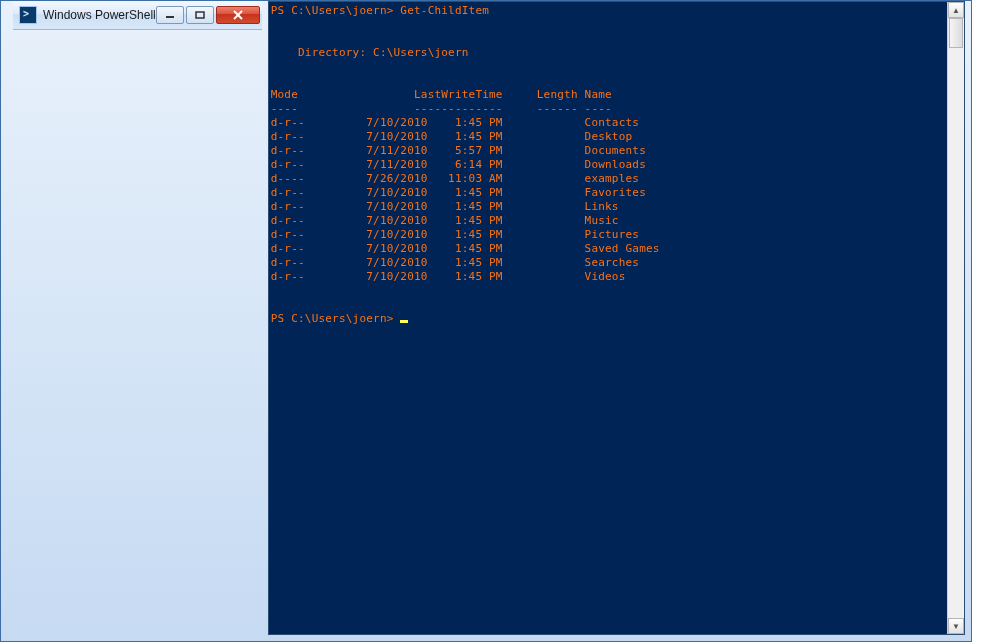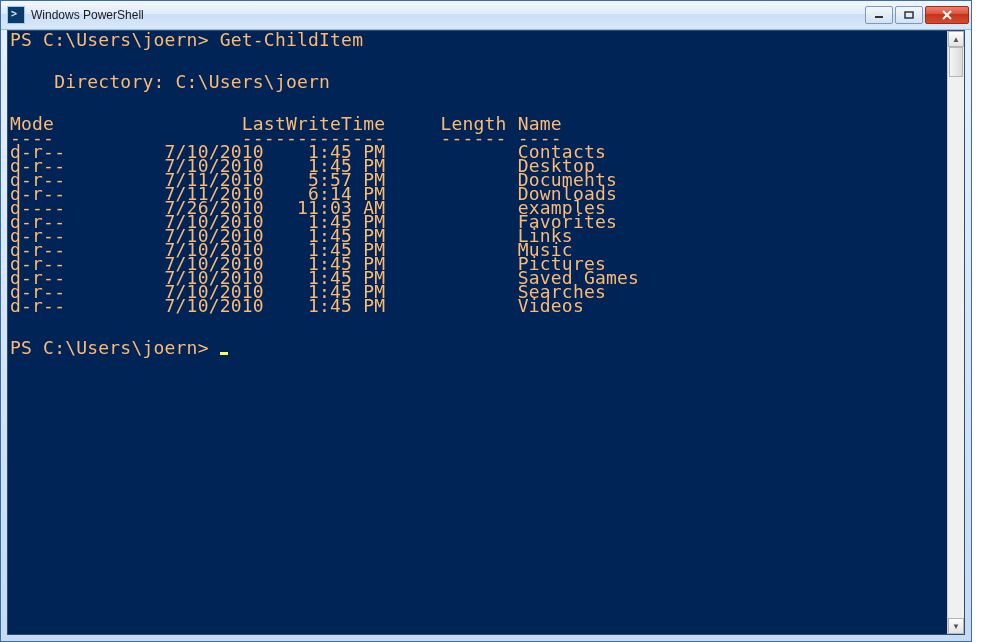--- a/index.html
+++ b/index.html
@@ -11,21 +11,22 @@
     background: #ffffff;
     overflow: hidden;
   }
   .window {
     width: 972px;
     height: 642px;
     box-sizing: border-box;
     border: 1px solid #3b6ea5;
     background: linear-gradient(to bottom, #e8f1fb 0%, #d7e6f7 50%, #c6daf2 100%);
     display: flex;
-    flex-direction: column;
+    flex-direction: row;
+    padding-left: 12px;
   }
   .titlebar {
     height: 28px;
     display: flex;
     align-items: center;
     padding: 0 2px 0 6px;
     background: linear-gradient(to bottom, #f3f8fe 0%, #dfeafb 45%, #cadff5 46%, #d8e8f9 100%);
     border-bottom: 1px solid #99b9dd;
   }
   .titlebar .app-icon {
@@ -83,23 +84,23 @@
     min-height: 0;
   }
   .console-wrap {
     flex: 1;
     display: flex;
     min-height: 0;
   }
   .console {
     flex: 1;
     background: #012456;
-    color: #fdba74;
+    color: #f97316;
     font-family: "Lucida Console", Consolas, monospace;
-    font-size: 18px;
+    font-size: 11px;
     line-height: 14px;
     padding: 2px 0 0 2px;
     white-space: pre;
     overflow: hidden;
     letter-spacing: 0.2px;
   }
   .scrollbar {
     width: 16px;
     background: #f0f0f0;
     border-left: 1px solid #cfcfcf;

